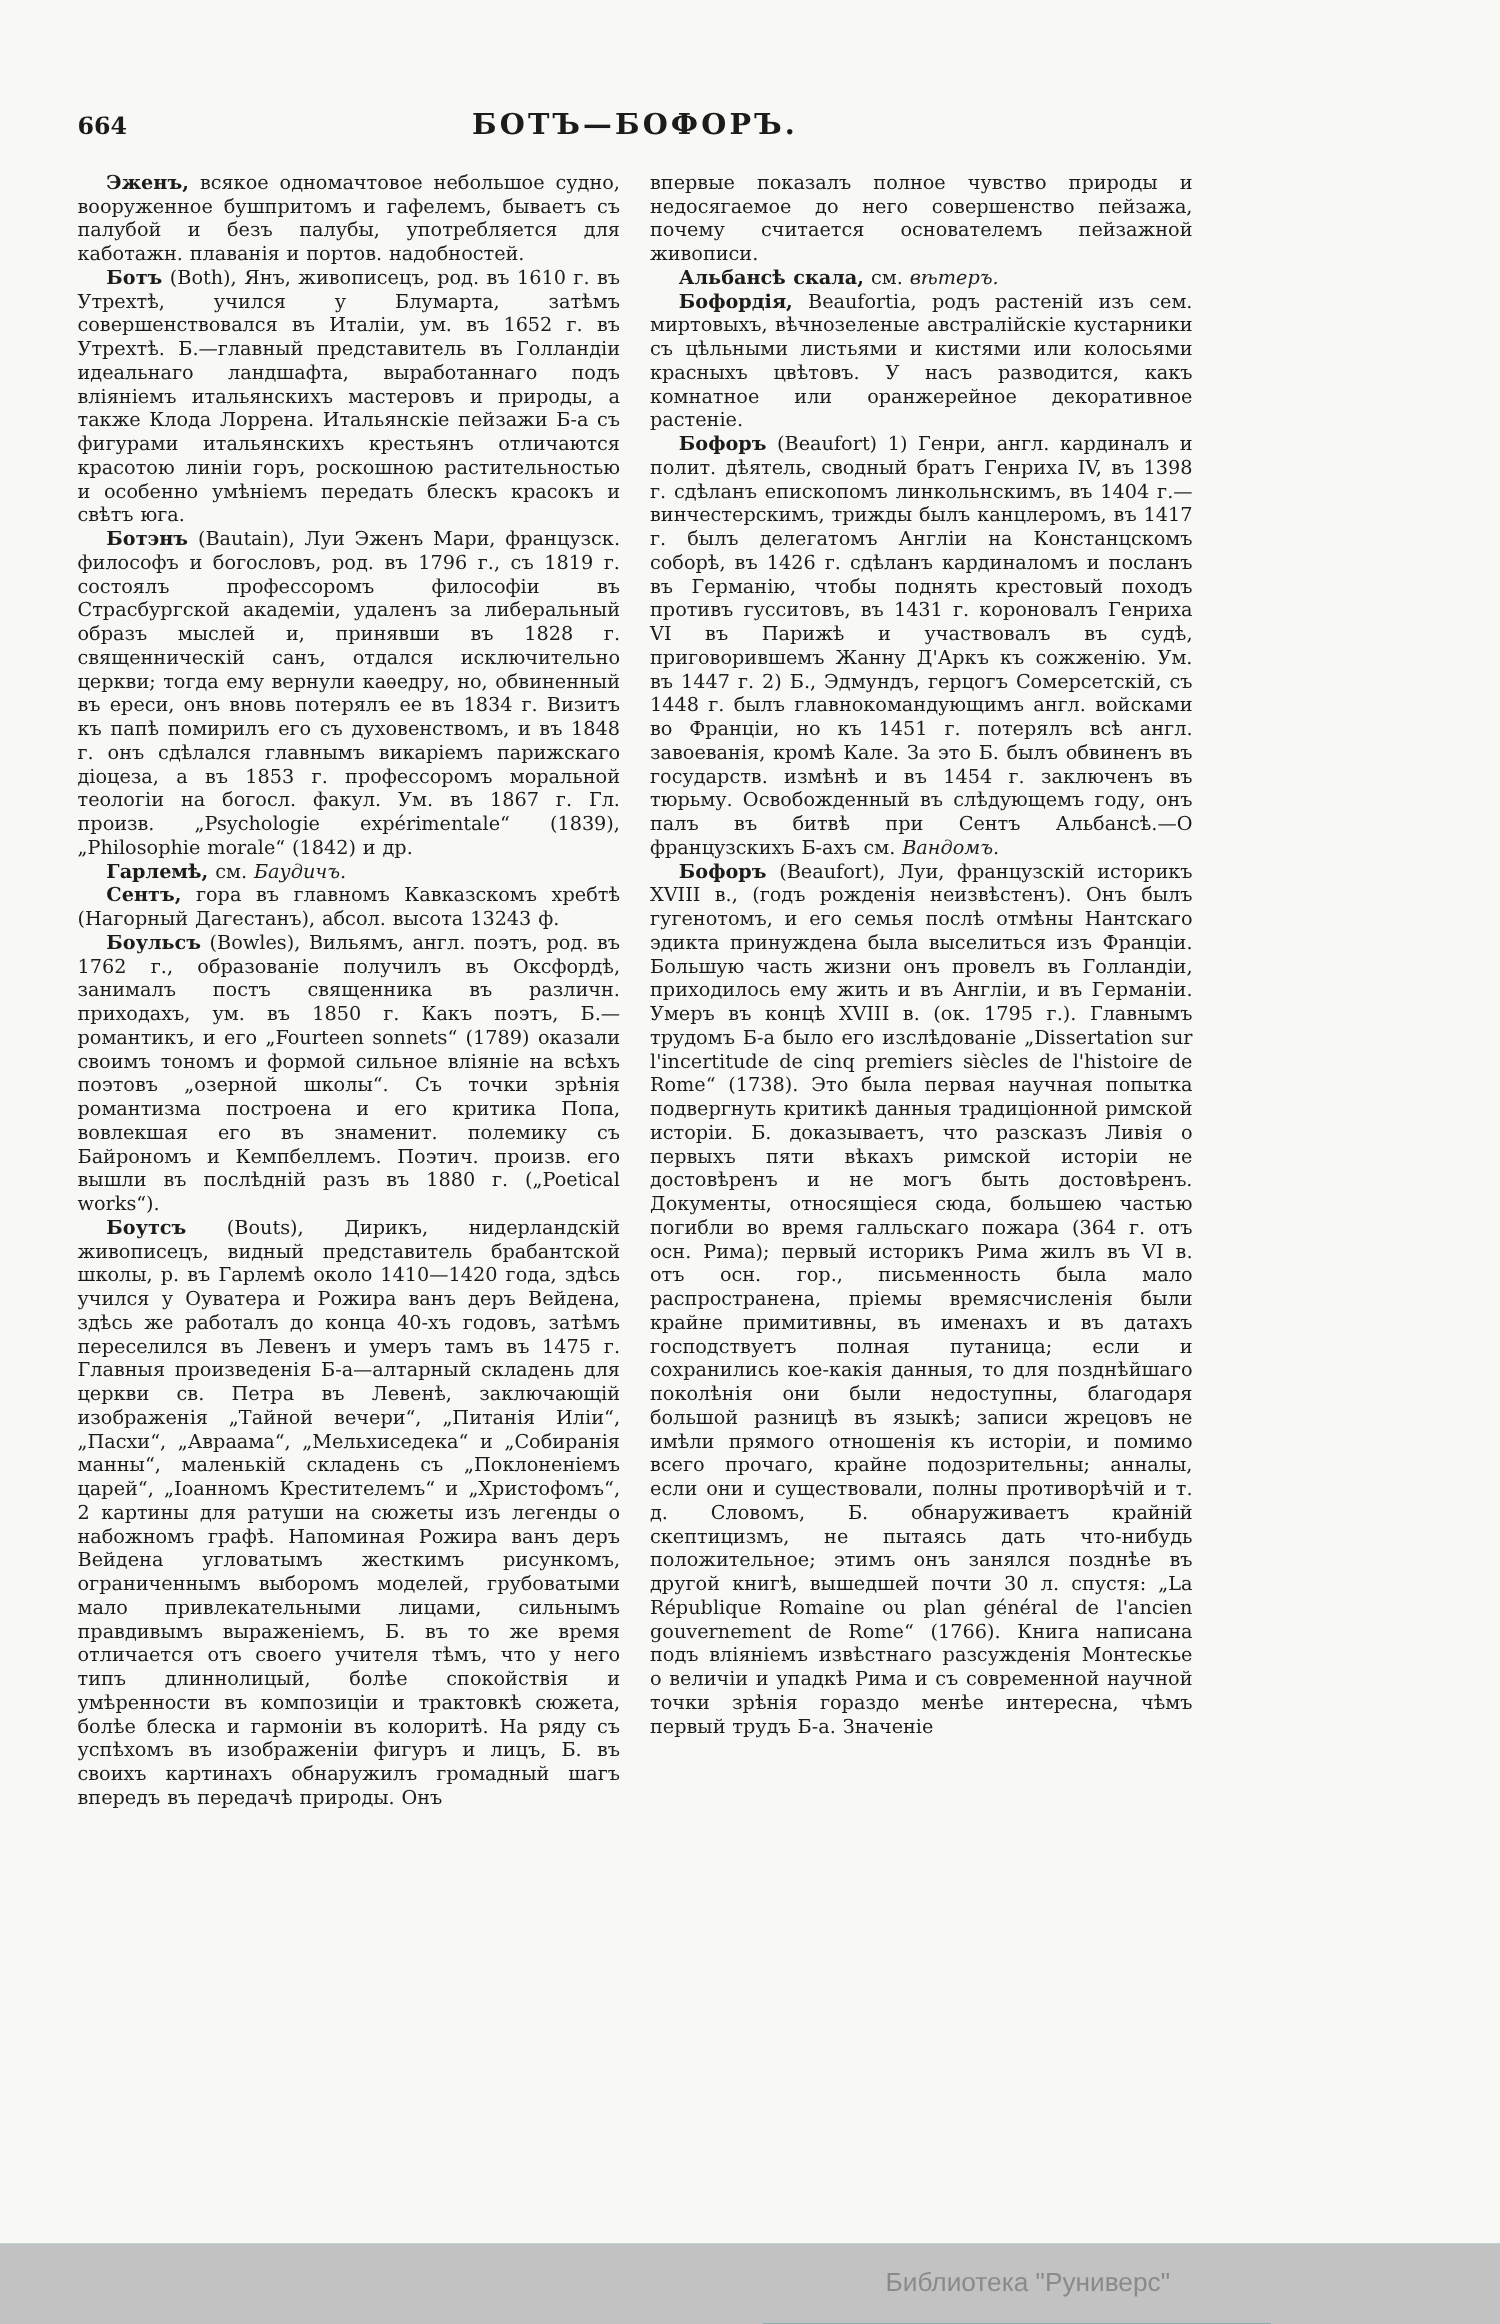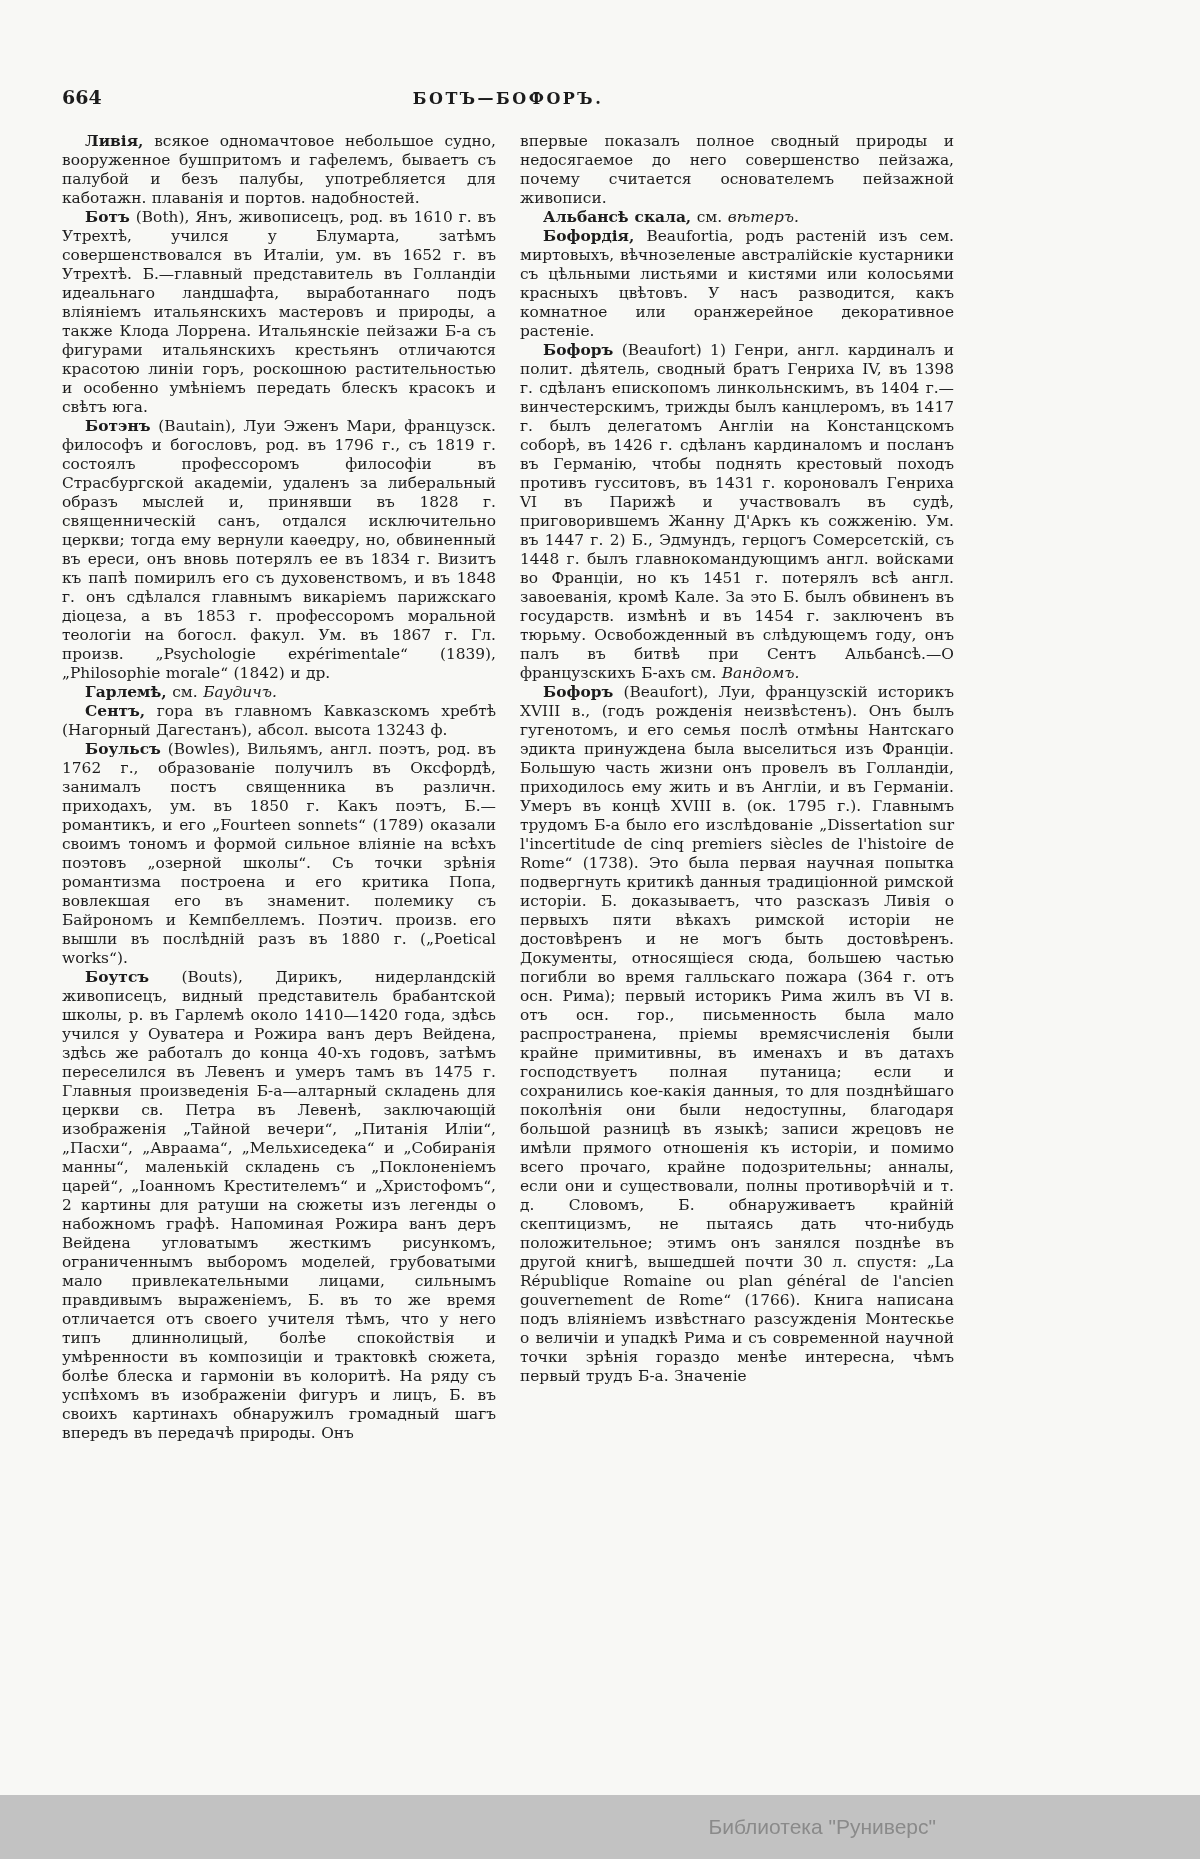--- a/index.html
+++ b/index.html
@@ -1,21 +1,21 @@
 <!DOCTYPE html>
 <html><head>
 <meta charset="utf-8">
 <style>
   html,body{margin:0;padding:0;}
   body{width:1200px;background:#c6c6c6;font-family:"DejaVu Serif",serif;}
   .scan{width:1200px;height:1859px;display:flex;flex-direction:column;overflow:hidden;background:#0f766e;}
   .page{flex:1;background:#f8f8f5;padding:86px 246px 24px 62px;box-sizing:border-box;color:#1c1c1c;}
   .pagehead{display:flex;align-items:baseline;margin:0 0 24px 0;}
   .pageno{font-size:19px;font-weight:bold;width:120px;}
-  .running{flex:1;text-align:center;font-weight:bold;font-size:16px;letter-spacing:2.5px;}
+  .running{flex:1;text-align:center;font-weight:bold;font-size:23px;letter-spacing:2.5px;}
   .hspacer{width:120px;}
   .columns{display:flex;gap:24px;}
   .col{flex:1;min-width:0;}
   p.entry{margin:0;text-align:justify;text-indent:1.5em;font-size:15.4px;line-height:19px;word-spacing:0.6px;}
   p.entry.cont{text-indent:0;}
   p.entry b{font-weight:bold;}
   p.entry i{font-style:italic;}
   .footerbar{height:64px;background:#c2c2c2;display:flex;align-items:center;justify-content:flex-end;
              padding-right:264px;box-sizing:border-box;
              font-family:"Liberation Sans",sans-serif;font-size:21px;color:#8a8a8a;}
@@ -25,30 +25,30 @@
 
 <div class="scan">
   <div class="page">
     <div class="pagehead">
       <span class="pageno">664</span>
       <span class="running">БОТЪ—БОФОРЪ.</span>
       <span class="hspacer"></span>
     </div>
     <div class="columns">
       <div class="col" id="col-left">
-          <p class="entry"><b>Ливія,</b> <span>всякое одномачтовое небольшое судно, вооруженное бушпритомъ и гафелемъ, бываетъ съ палубой и безъ палубы, употребляется для каботажн. плаванія и портов. надобностей.</span></p>
+          <p class="entry"><b>Эженъ,</b> <span>всякое одномачтовое небольшое судно, вооруженное бушпритомъ и гафелемъ, бываетъ съ палубой и безъ палубы, употребляется для каботажн. плаванія и портов. надобностей.</span></p>
           <p class="entry"><b>Ботъ</b> <span>(Both), Янъ, живописецъ, род. въ 1610 г. въ Утрехтѣ, учился у Блумарта, затѣмъ совершенствовался въ Италіи, ум. въ 1652 г. въ Утрехтѣ. Б.—главный представитель въ Голландіи идеальнаго ландшафта, выработаннаго подъ вліяніемъ итальянскихъ мастеровъ и природы, а также Клода Лоррена. Итальянскіе пейзажи Б-а съ фигурами итальянскихъ крестьянъ отличаются красотою линіи горъ, роскошною растительностью и особенно умѣніемъ передать блескъ красокъ и свѣтъ юга.</span></p>
           <p class="entry"><b>Ботэнъ</b> <span>(Bautain), Луи Эженъ Мари, французск. философъ и богословъ, род. въ 1796 г., съ 1819 г. состоялъ профессоромъ философіи въ Страсбургской академіи, удаленъ за либеральный образъ мыслей и, принявши въ 1828 г. священническій санъ, отдался исключительно церкви; тогда ему вернули каѳедру, но, обвиненный въ ереси, онъ вновь потерялъ ее въ 1834 г. Визитъ къ папѣ помирилъ его съ духовенствомъ, и въ 1848 г. онъ сдѣлался главнымъ викаріемъ парижскаго діоцеза, а въ 1853 г. профессоромъ моральной теологіи на богосл. факул. Ум. въ 1867 г. Гл. произв. „Psychologie expérimentale“ (1839), „Philosophie morale“ (1842) и др.</span></p>
           <p class="entry"><b>Гарлемѣ,</b> <span>см. </span><i>Баудичъ.</i></p>
           <p class="entry"><b>Сентъ,</b> <span>гора въ главномъ Кавказскомъ хребтѣ (Нагорный Дагестанъ), абсол. высота 13243 ф.</span></p>
           <p class="entry"><b>Боульсъ</b> <span>(Bowles), Вильямъ, англ. поэтъ, род. въ 1762 г., образованіе получилъ въ Оксфордѣ, занималъ постъ священника въ различн. приходахъ, ум. въ 1850 г. Какъ поэтъ, Б.—романтикъ, и его „Fourteen sonnets“ (1789) оказали своимъ тономъ и формой сильное вліяніе на всѣхъ поэтовъ „озерной школы“. Съ точки зрѣнія романтизма построена и его критика Попа, вовлекшая его въ знаменит. полемику съ Байрономъ и Кемпбеллемъ. Поэтич. произв. его вышли въ послѣдній разъ въ 1880 г. („Poetical works“).</span></p>
           <p class="entry"><b>Боутсъ</b> <span>(Bouts), Дирикъ, нидерландскій живописецъ, видный представитель брабантской школы, р. въ Гарлемѣ около 1410—1420 года, здѣсь учился у Оуватера и Рожира ванъ деръ Вейдена, здѣсь же работалъ до конца 40-хъ годовъ, затѣмъ переселился въ Левенъ и умеръ тамъ въ 1475 г. Главныя произведенія Б-а—алтарный складень для церкви св. Петра въ Левенѣ, заключающій изображенія „Тайной вечери“, „Питанія Иліи“, „Пасхи“, „Авраама“, „Мельхиседека“ и „Собиранія манны“, маленькій складень съ „Поклоненіемъ царей“, „Іоанномъ Крестителемъ“ и „Христофомъ“, 2 картины для ратуши на сюжеты изъ легенды о набожномъ графѣ. Напоминая Рожира ванъ деръ Вейдена угловатымъ жесткимъ рисункомъ, ограниченнымъ выборомъ моделей, грубоватыми мало привлекательными лицами, сильнымъ правдивымъ выраженіемъ, Б. въ то же время отличается отъ своего учителя тѣмъ, что у него типъ длиннолицый, болѣе спокойствія и умѣренности въ композиціи и трактовкѣ сюжета, болѣе блеска и гармоніи въ колоритѣ. На ряду съ успѣхомъ въ изображеніи фигуръ и лицъ, Б. въ своихъ картинахъ обнаружилъ громадный шагъ впередъ въ передачѣ природы. Онъ</span></p>
         </div>
       <div class="col" id="col-right">
-          <p class="entry cont"><span>впервые показалъ полное сводный природы и недосягаемое до него совершенство пейзажа, почему считается основателемъ пейзажной живописи.</span></p>
+          <p class="entry cont"><span>впервые показалъ полное чувство природы и недосягаемое до него совершенство пейзажа, почему считается основателемъ пейзажной живописи.</span></p>
           <p class="entry"><b>Альбансѣ скала,</b> <span>см. </span><i>вѣтеръ.</i></p>
           <p class="entry"><b>Бофордія,</b> <span>Beaufortia, родъ растеній изъ сем. миртовыхъ, вѣчнозеленые австралійскіе кустарники съ цѣльными листьями и кистями или колосьями красныхъ цвѣтовъ. У насъ разводится, какъ комнатное или оранжерейное декоративное растеніе.</span></p>
           <p class="entry"><b>Бофоръ</b> <span>(Beaufort) 1) Генри, англ. кардиналъ и полит. дѣятель, сводный братъ Генриха IV, въ 1398 г. сдѣланъ епископомъ линкольнскимъ, въ 1404 г.—винчестерскимъ, трижды былъ канцлеромъ, въ 1417 г. былъ делегатомъ Англіи на Констанцскомъ соборѣ, въ 1426 г. сдѣланъ кардиналомъ и посланъ въ Германію, чтобы поднять крестовый походъ противъ гусситовъ, въ 1431 г. короновалъ Генриха VI въ Парижѣ и участвовалъ въ судѣ, приговорившемъ Жанну Д'Аркъ къ сожженію. Ум. въ 1447 г. 2) Б., Эдмундъ, герцогъ Сомерсетскій, съ 1448 г. былъ главнокомандующимъ англ. войсками во Франціи, но къ 1451 г. потерялъ всѣ англ. завоеванія, кромѣ Кале. За это Б. былъ обвиненъ въ государств. измѣнѣ и въ 1454 г. заключенъ въ тюрьму. Освобожденный въ слѣдующемъ году, онъ палъ въ битвѣ при Сентъ Альбансѣ.—О французскихъ Б-ахъ см. </span><i>Вандомъ.</i></p>
           <p class="entry"><b>Бофоръ</b> <span>(Beaufort), Луи, французскій историкъ XVIII в., (годъ рожденія неизвѣстенъ). Онъ былъ гугенотомъ, и его семья послѣ отмѣны Нантскаго эдикта принуждена была выселиться изъ Франціи. Большую часть жизни онъ провелъ въ Голландіи, приходилось ему жить и въ Англіи, и въ Германіи. Умеръ въ концѣ XVIII в. (ок. 1795 г.). Главнымъ трудомъ Б-а было его изслѣдованіе „Dissertation sur l'incertitude de cinq premiers siècles de l'histoire de Rome“ (1738). Это была первая научная попытка подвергнуть критикѣ данныя традиціонной римской исторіи. Б. доказываетъ, что разсказъ Ливія о первыхъ пяти вѣкахъ римской исторіи не достовѣренъ и не могъ быть достовѣренъ. Документы, относящіеся сюда, большею частью погибли во время галльскаго пожара (364 г. отъ осн. Рима); первый историкъ Рима жилъ въ VI в. отъ осн. гор., письменность была мало распространена, пріемы времясчисленія были крайне примитивны, въ именахъ и въ датахъ господствуетъ полная путаница; если и сохранились кое-какія данныя, то для позднѣйшаго поколѣнія они были недоступны, благодаря большой разницѣ въ языкѣ; записи жрецовъ не имѣли прямого отношенія къ исторіи, и помимо всего прочаго, крайне подозрительны; анналы, если они и существовали, полны противорѣчій и т. д. Словомъ, Б. обнаруживаетъ крайній скептицизмъ, не пытаясь дать что-нибудь положительное; этимъ онъ занялся позднѣе въ другой книгѣ, вышедшей почти 30 л. спустя: „La République Romaine ou plan général de l'ancien gouvernement de Rome“ (1766). Книга написана подъ вліяніемъ извѣстнаго разсужденія Монтескье о величіи и упадкѣ Рима и съ современной научной точки зрѣнія гораздо менѣе интересна, чѣмъ первый трудъ Б-а. Значеніе</span></p>
         </div>
     </div>
   </div>
   <div class="footerbar">
     <span>Библиотека "Руниверс"</span>
   </div>

